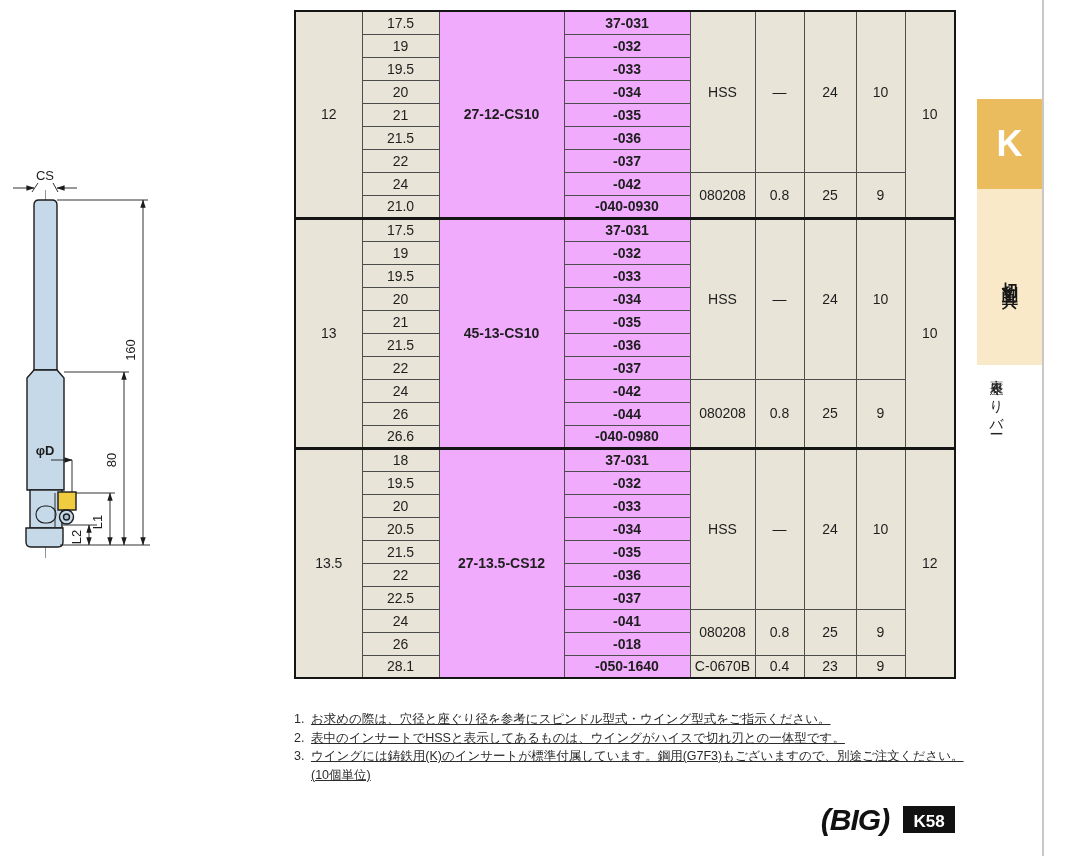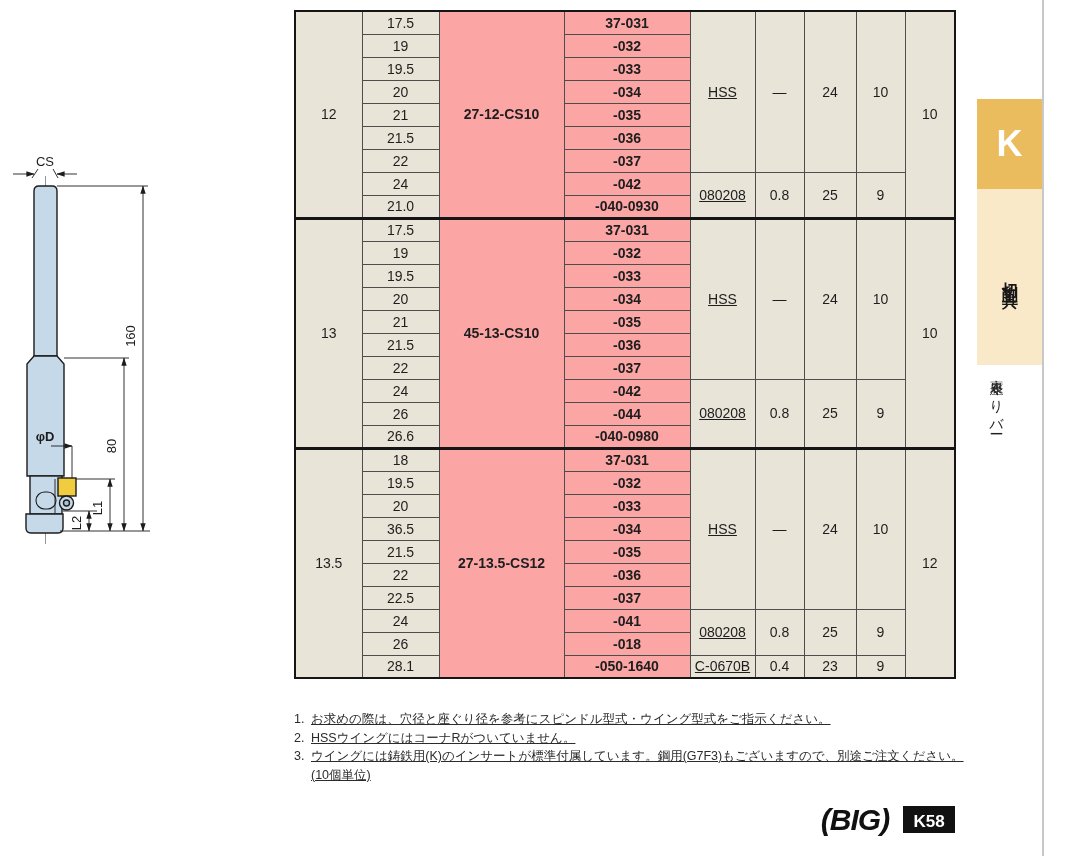--- a/index.html
+++ b/index.html
@@ -3,35 +3,35 @@
 <meta charset="utf-8">
 <style>
   * { margin:0; padding:0; box-sizing:border-box; }
   html,body { width:1080px; height:856px; }
   body {
     position:relative; overflow:hidden; background:#ffffff;
     font-family:"Liberation Sans","DejaVu Sans",sans-serif; color:#1e1e1e;
   }
 
   
-  .drawing { position:absolute; left:5px; top:136px; width:160px; height:420px; }
+  .drawing { position:absolute; left:5px; top:150px; width:160px; height:420px; }
   .drawing svg { display:block; }
   .dim-text { font-size:13px; fill:#1c1c1c; font-family:"Liberation Sans","DejaVu Sans",sans-serif; }
 
   
   table.spec { position:absolute; left:294px; top:10px; border-collapse:collapse; table-layout:fixed;
     border:2px solid #151515; }
   table.spec td {
     border:1px solid #4d4d4d; text-align:center; vertical-align:middle;
     height:23px; font-size:14px; padding:0 1px; white-space:nowrap;
   }
   td.beige { background:#e8e4d7; }
-  td.blue  { background:#fca5a5; }
+  td.blue  { background:#f0abfc; }
   td.b     { font-weight:bold; }
-  td.ins   { font-size:12.5px;text-decoration:underline; }
+  td.ins   { font-size:12.5px; }
   tbody.gsep tr:first-child td { border-top:3px solid #151515; }
 
   
   .footnotes { position:absolute; left:294px; top:710px; width:680px;
     font-size:12.5px; line-height:18.5px; color:#2b2b2b; }
   .fn-row { display:flex; align-items:flex-start; }
   .fn-num { width:17px; flex:none; }
   .fn-lines { flex:1;text-decoration:underline; }
 
   
@@ -238,21 +238,21 @@
     </tr>
     <tr>
         <td class="beige">19.5</td>
         <td class="blue b">-032</td>
       </tr>
     <tr>
         <td class="beige">20</td>
         <td class="blue b">-033</td>
       </tr>
     <tr>
-        <td class="beige">36.5</td>
+        <td class="beige">20.5</td>
         <td class="blue b">-034</td>
       </tr>
     <tr>
         <td class="beige">21.5</td>
         <td class="blue b">-035</td>
       </tr>
     <tr>
         <td class="beige">22</td>
         <td class="blue b">-036</td>
       </tr>
@@ -284,21 +284,21 @@
 </table>
 
 <div class="footnotes">
   <div class="fn-row">
     <span class="fn-num">1.</span>
     <span class="fn-lines">お求めの際は、穴径と座ぐり径を参考にスピンドル型式・ウイング型式をご指示ください。</span>
   </div>
   <div class="fn-row">
     <span class="fn-num">2.</span>
     <span class="fn-lines">
-      <span style="display:block">HSSウイングにはコーナRがついていません。</span>
+      <span style="display:block">表中のインサートでHSSと表示してあるものは、ウイングがハイスで切れ刃との一体型です。</span>
     </span>
   </div>
   <div class="fn-row">
     <span class="fn-num">3.</span>
     <span class="fn-lines">ウイングには鋳鉄用(K)のインサートが標準付属しています。鋼用(G7F3)もございますので、別途ご注文ください。(10個単位)</span>
   </div>
 </div>
 
 <div class="logo">
   <svg width="150" height="46" viewBox="0 0 150 46">

